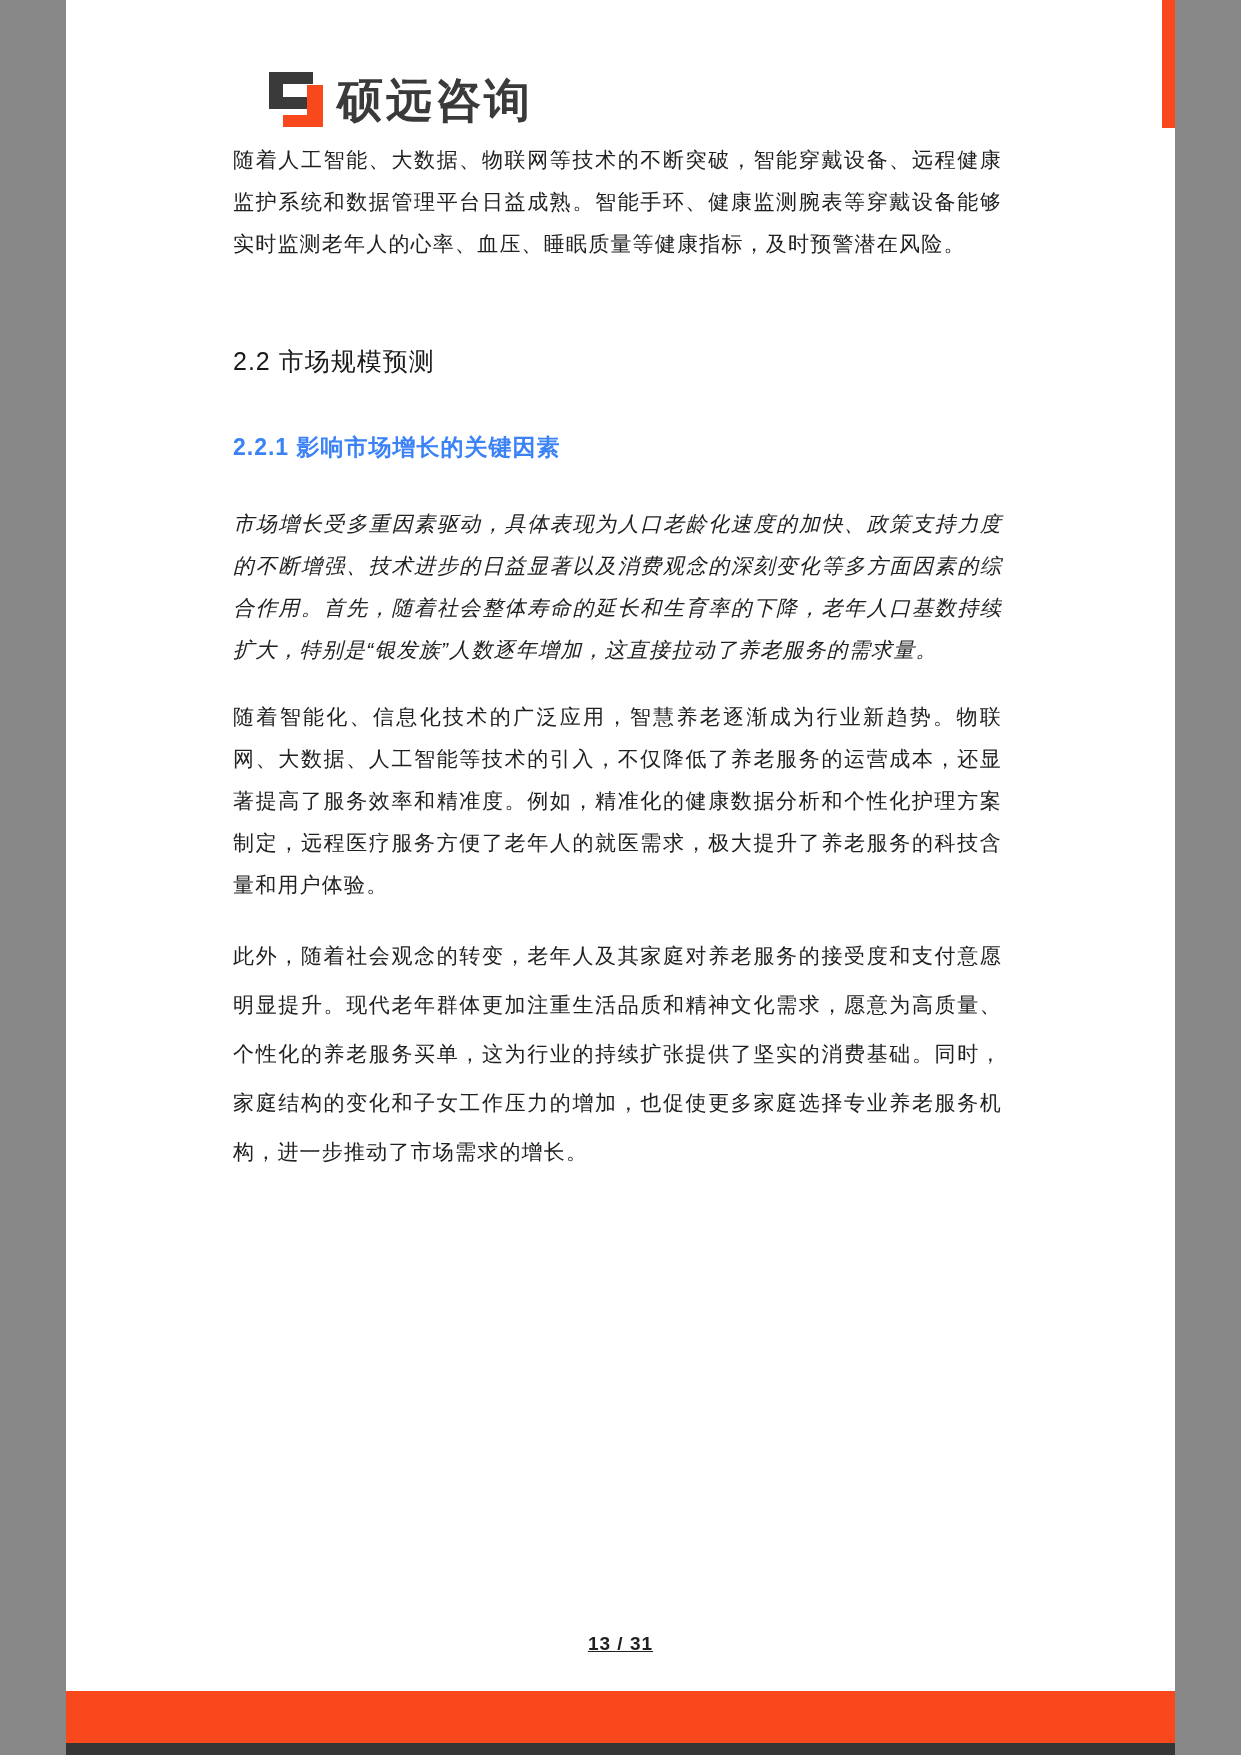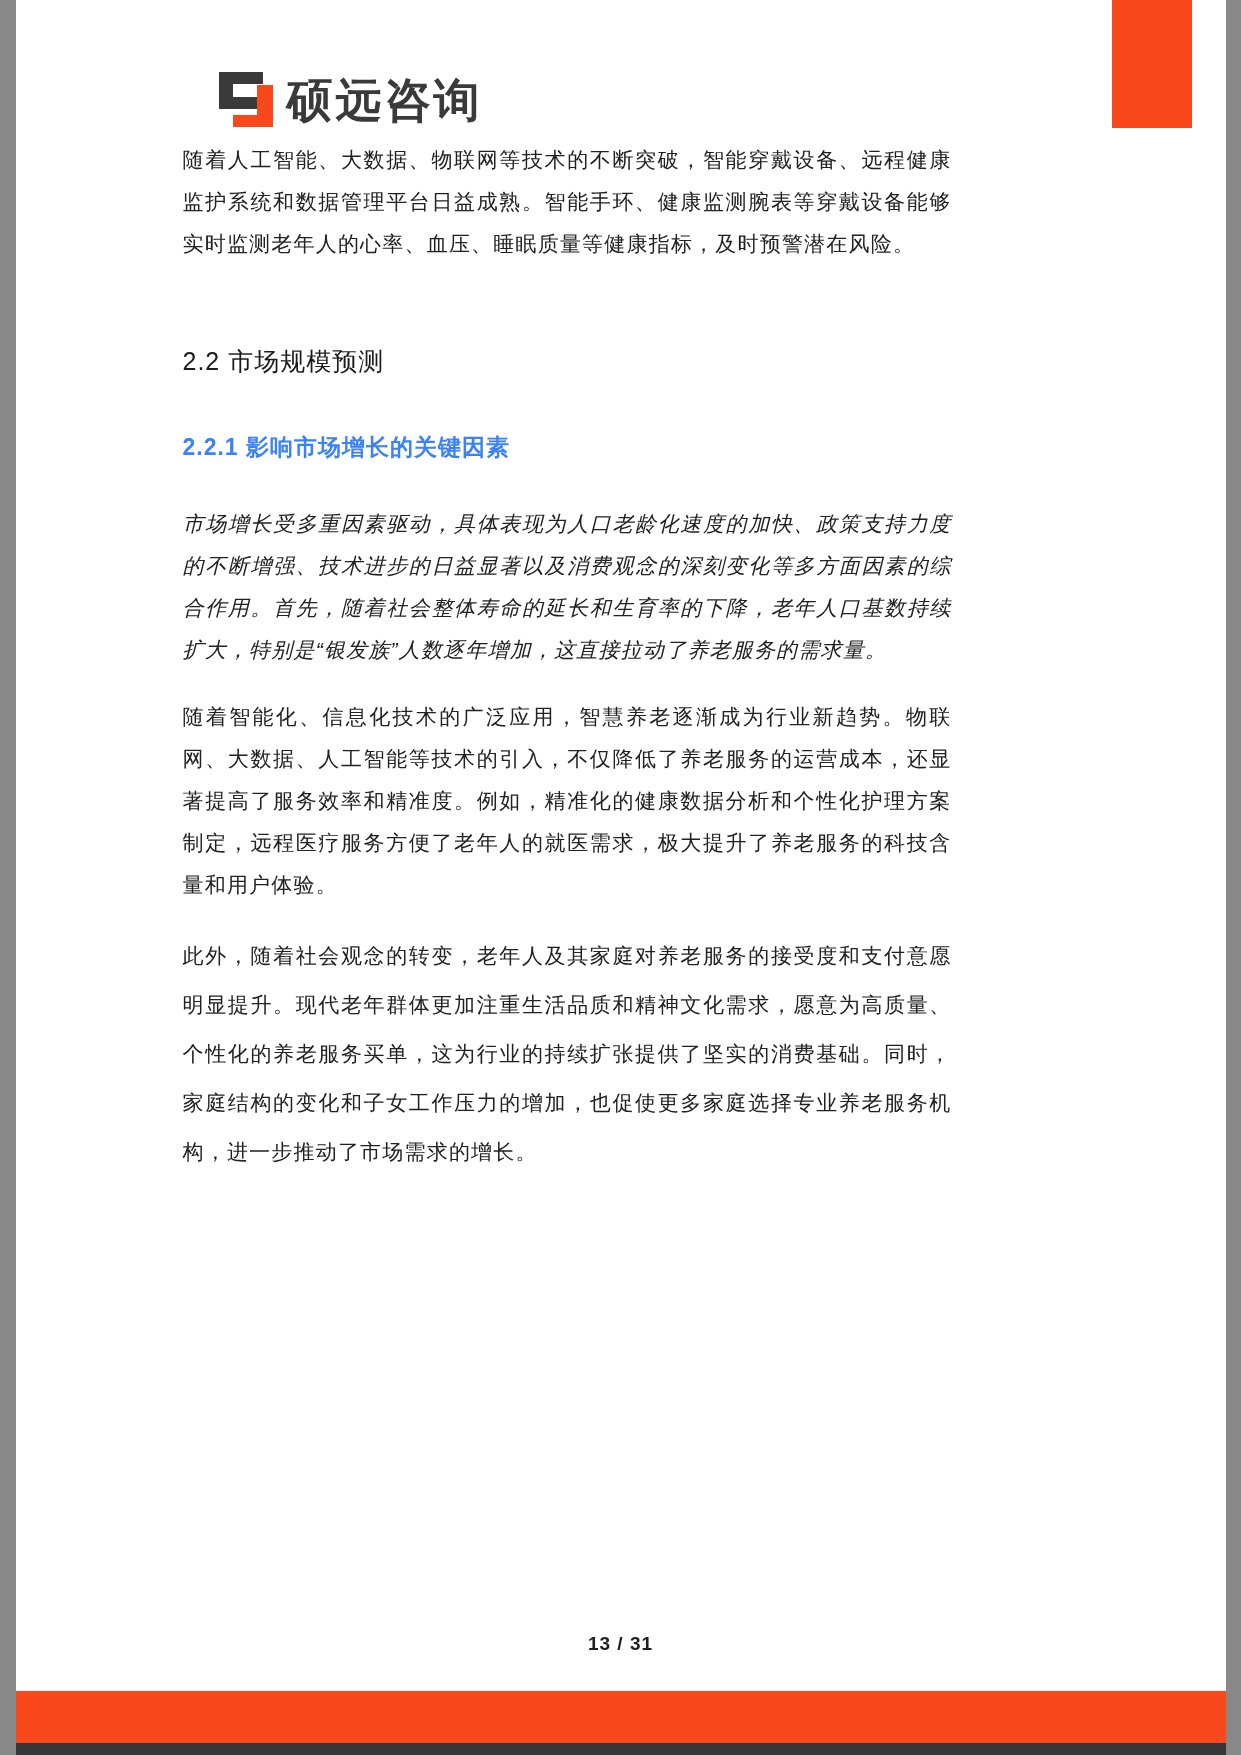--- a/index.html
+++ b/index.html
@@ -1,20 +1,20 @@
 <!DOCTYPE html>
 <html><head>
 <meta charset="utf-8">
 <style>
   * { margin: 0; padding: 0; box-sizing: border-box; }
   html, body { background: #888; }
   body { font-family: "Liberation Sans", "DejaVu Sans", sans-serif; }
   .page {
     position: relative;
-    width: 1210px;
+    width: 1109px;
     height: 1755px;
     margin: 0 auto;
     background: #ffffff;
     overflow: hidden;
     color: #212121;
   }
   
   .corner-block {
     position: absolute;
     left: 1096px; top: 0;
@@ -75,20 +75,21 @@
   
   .page-number {
     position: absolute;
     left: 0; right: 0;
     top: 1633px;
     text-align: center;
     font-size: 19px;
     font-weight: 700;
     color: #1f1f1f;
     letter-spacing: 1px;
+    text-decoration: underline;
   }
   .bottom-accent-bar {
     position: absolute;
     left: 0; top: 1691px;
     width: 100%; height: 52px;
     background: #fa481d;
   }
   .bottom-dark-bar {
     position: absolute;
     left: 0; top: 1743px;

